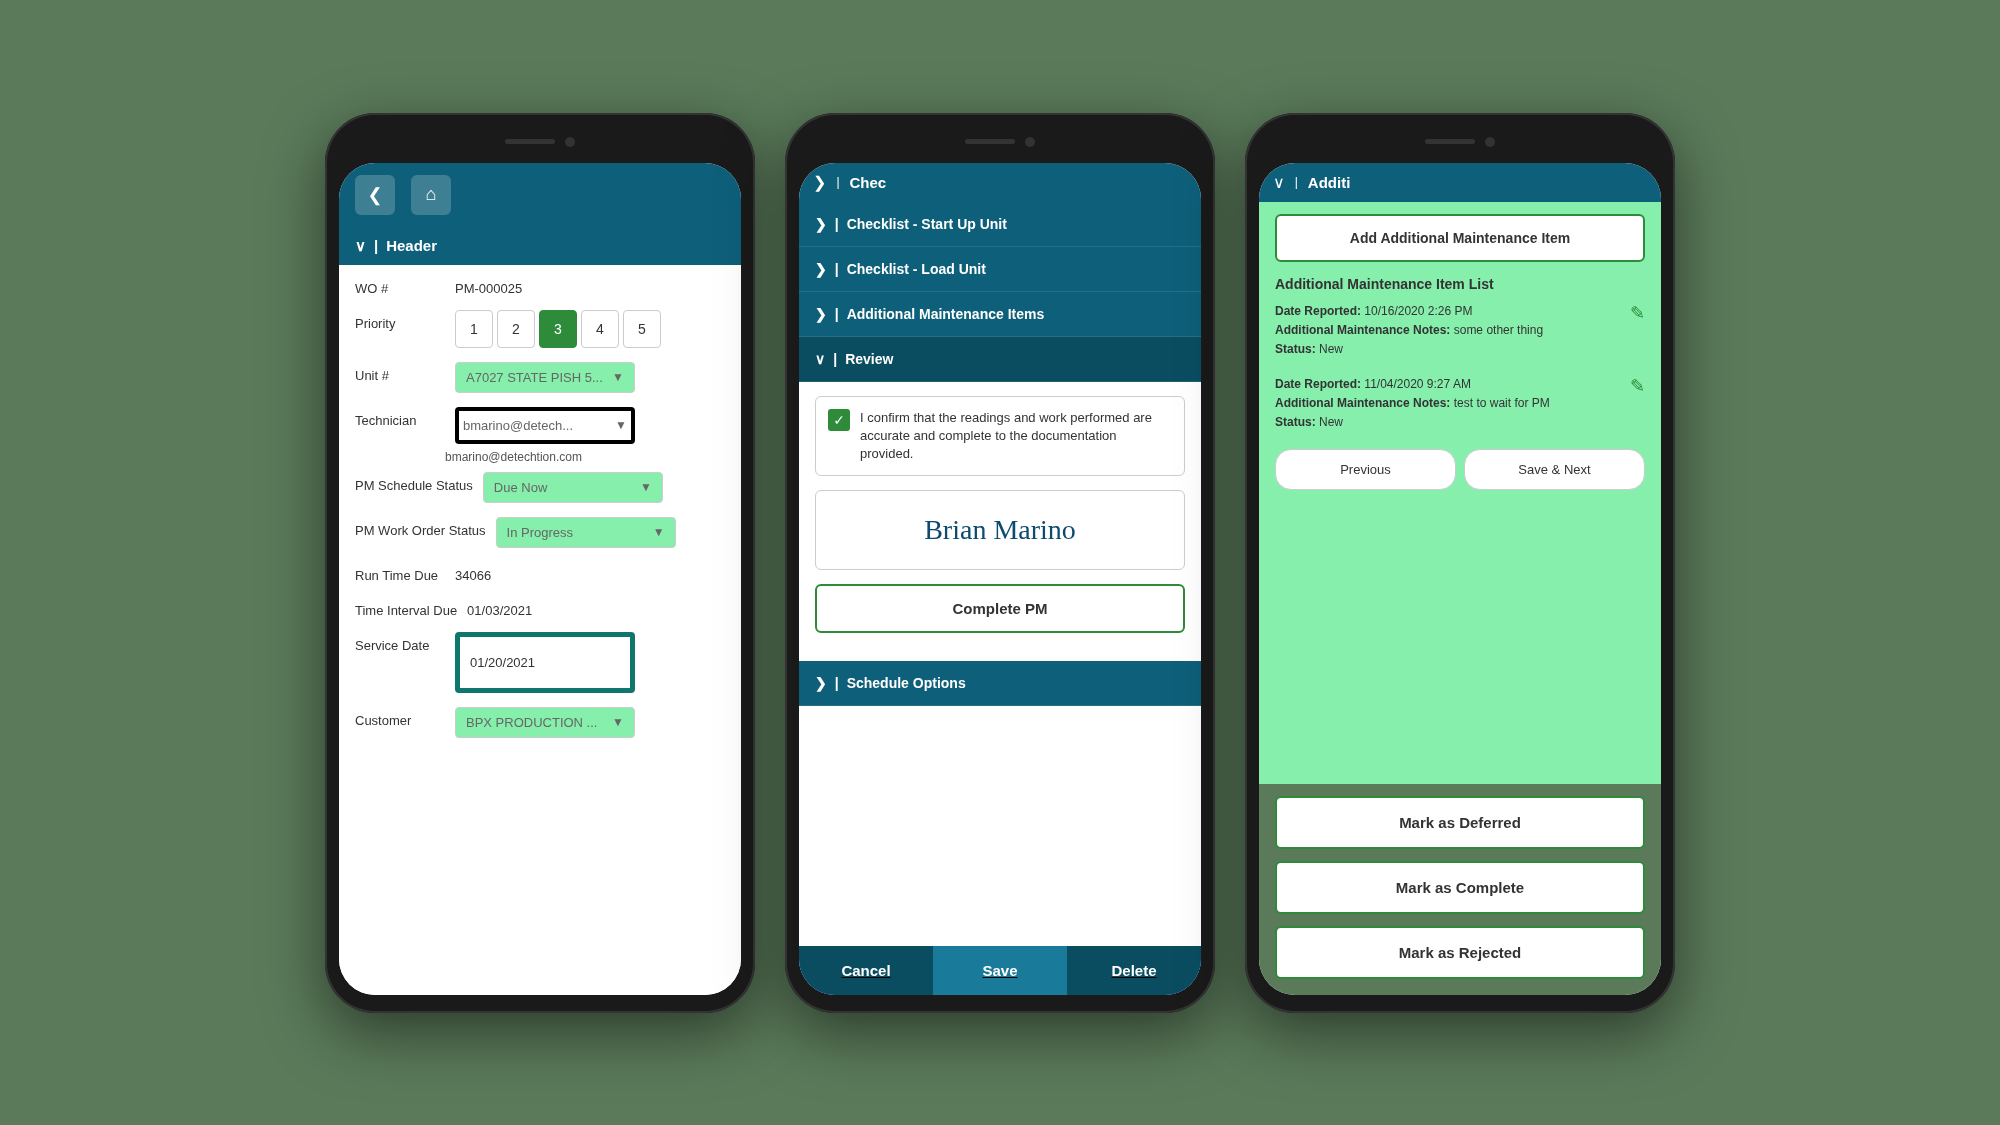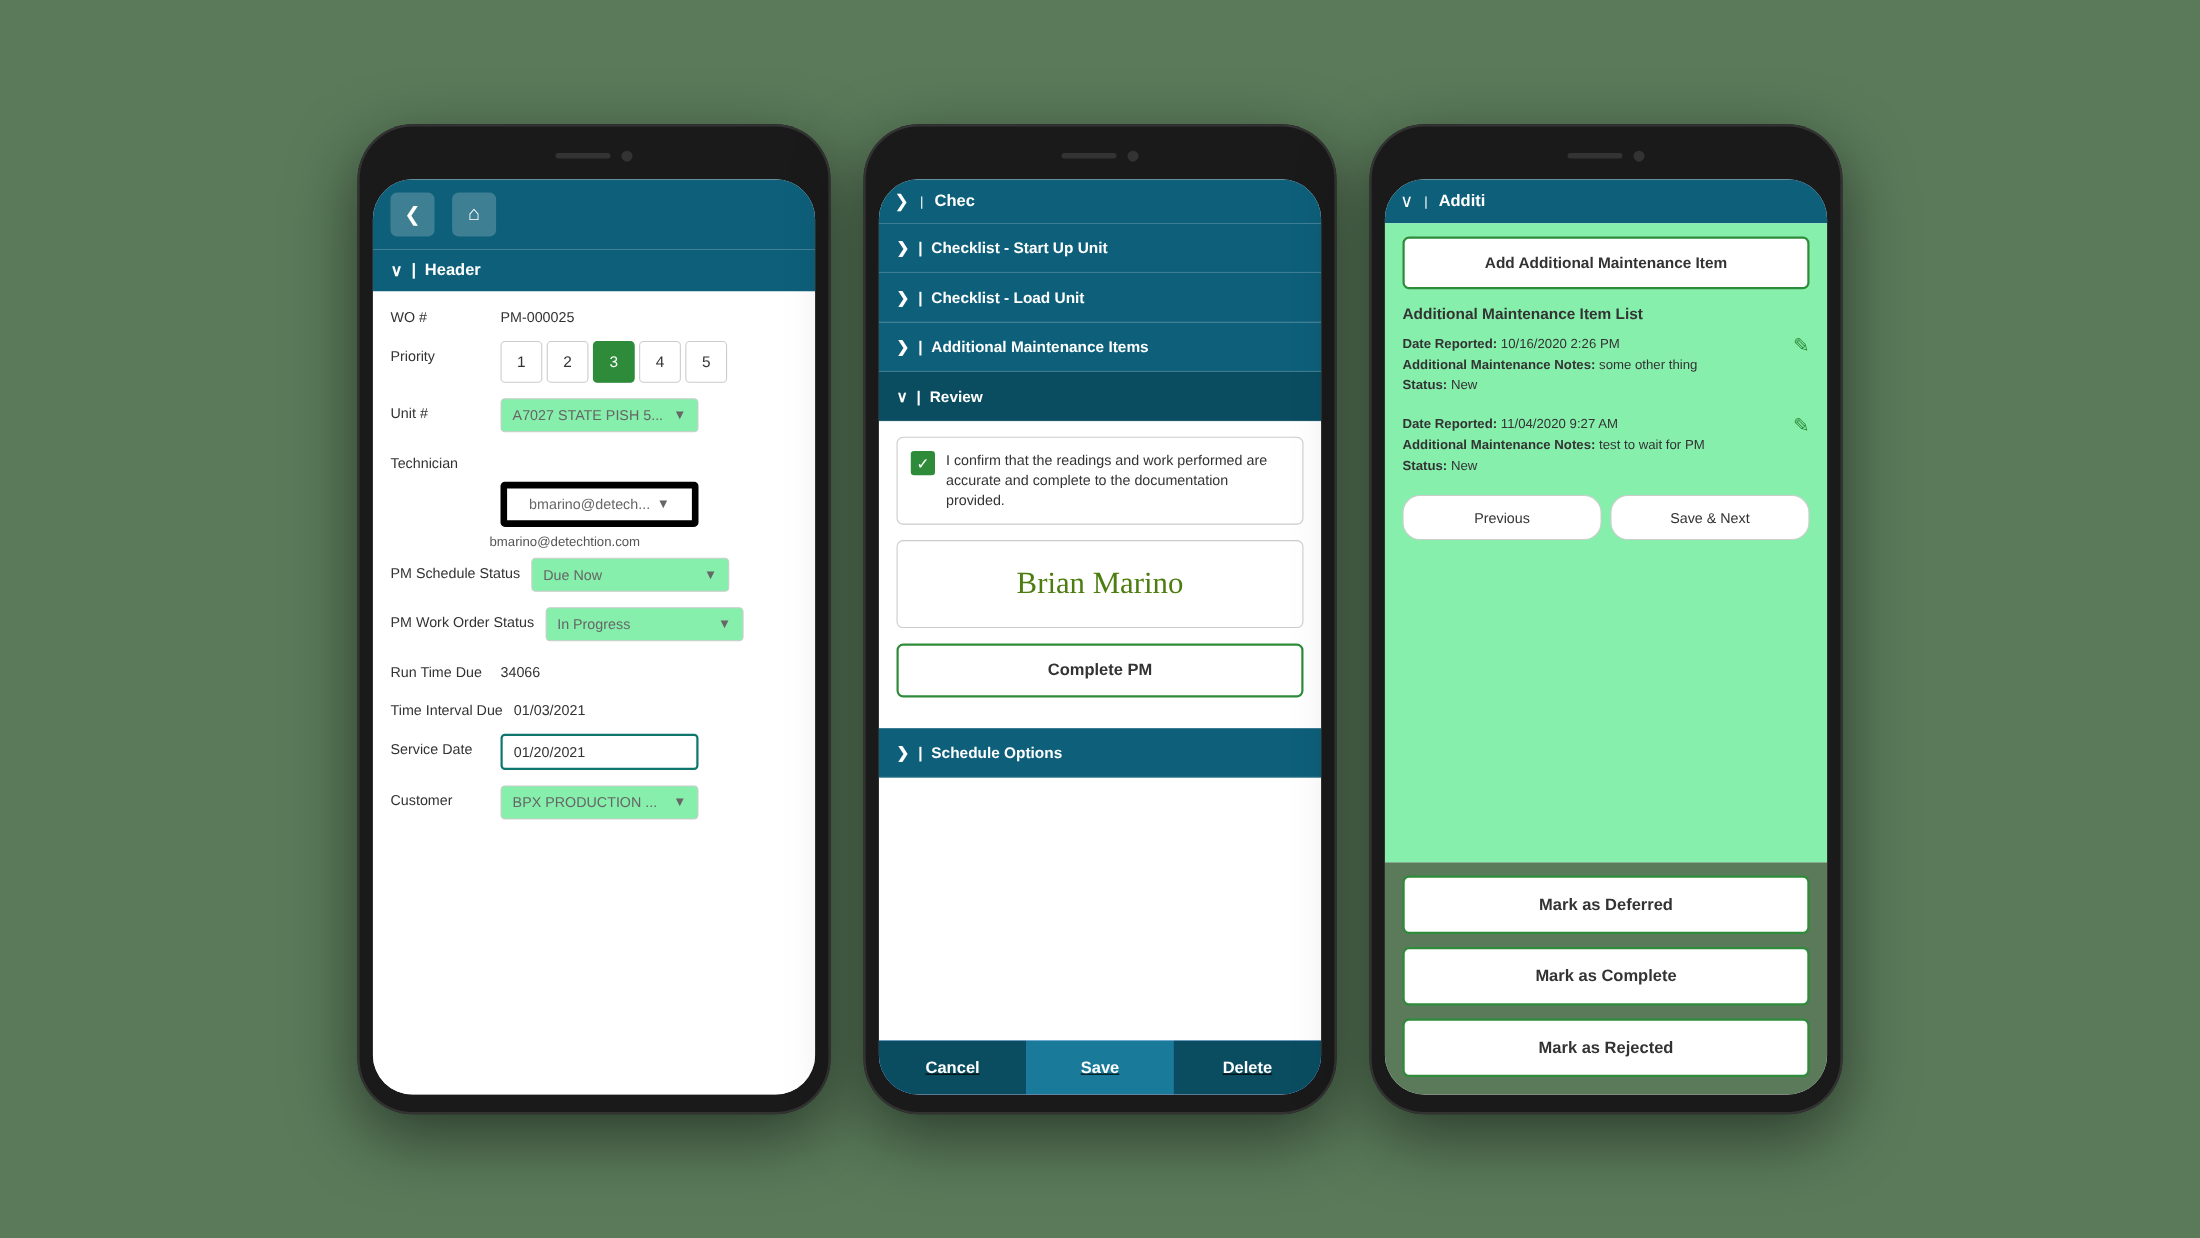--- a/index.html
+++ b/index.html
@@ -154,40 +154,39 @@
       font-size: 13px;
       color: #666;
       background: #86efac;
       display: flex;
       align-items: center;
       justify-content: space-between;
       min-width: 180px;
       cursor: pointer;
     }
     .p1-input {
-      border: 2px solid #0f766e;
+      border: 5px solid #0f766e;
       border-radius: 4px;
-      padding: 7px 10px;
+      padding: 18px 10px;
       font-size: 13px;
       color: #333;
       min-width: 180px;
     }
     .p1-select-green {
-      border: 6px solid #000000;
+      border: 4px solid #000000;
       border-radius: 4px;
-      padding: 7px 20px;
+      padding: 7px 4px;
       font-size: 13px;
       color: #666;
       background: #fff;
       display: flex;
       align-items: center;
       justify-content: space-between;
       min-width: 180px;
       cursor: pointer;
-      margin-top: 31px;
     }
     .chevron-down { font-size: 12px; color: #666; }
     .email-sub {
       font-size: 12px;
       color: #555;
       margin-left: 90px;
       margin-top: -8px;
       margin-bottom: 8px;
     }
     
@@ -254,21 +253,21 @@
       padding: 16px;
       margin-bottom: 14px;
       min-height: 80px;
       display: flex;
       align-items: center;
       justify-content: center;
     }
     .p2-signature-text {
       font-family: 'Brush Script MT', cursive;
       font-size: 28px;
-      color: #4d7c0f;
+      color: #0c4a6e;
     }
     .p2-complete-btn {
       background: #fff;
       border: 2px solid #2e8b3a;
       border-radius: 6px;
       padding: 14px;
       width: 100%;
       font-size: 15px;
       font-weight: bold;
       color: #333;

